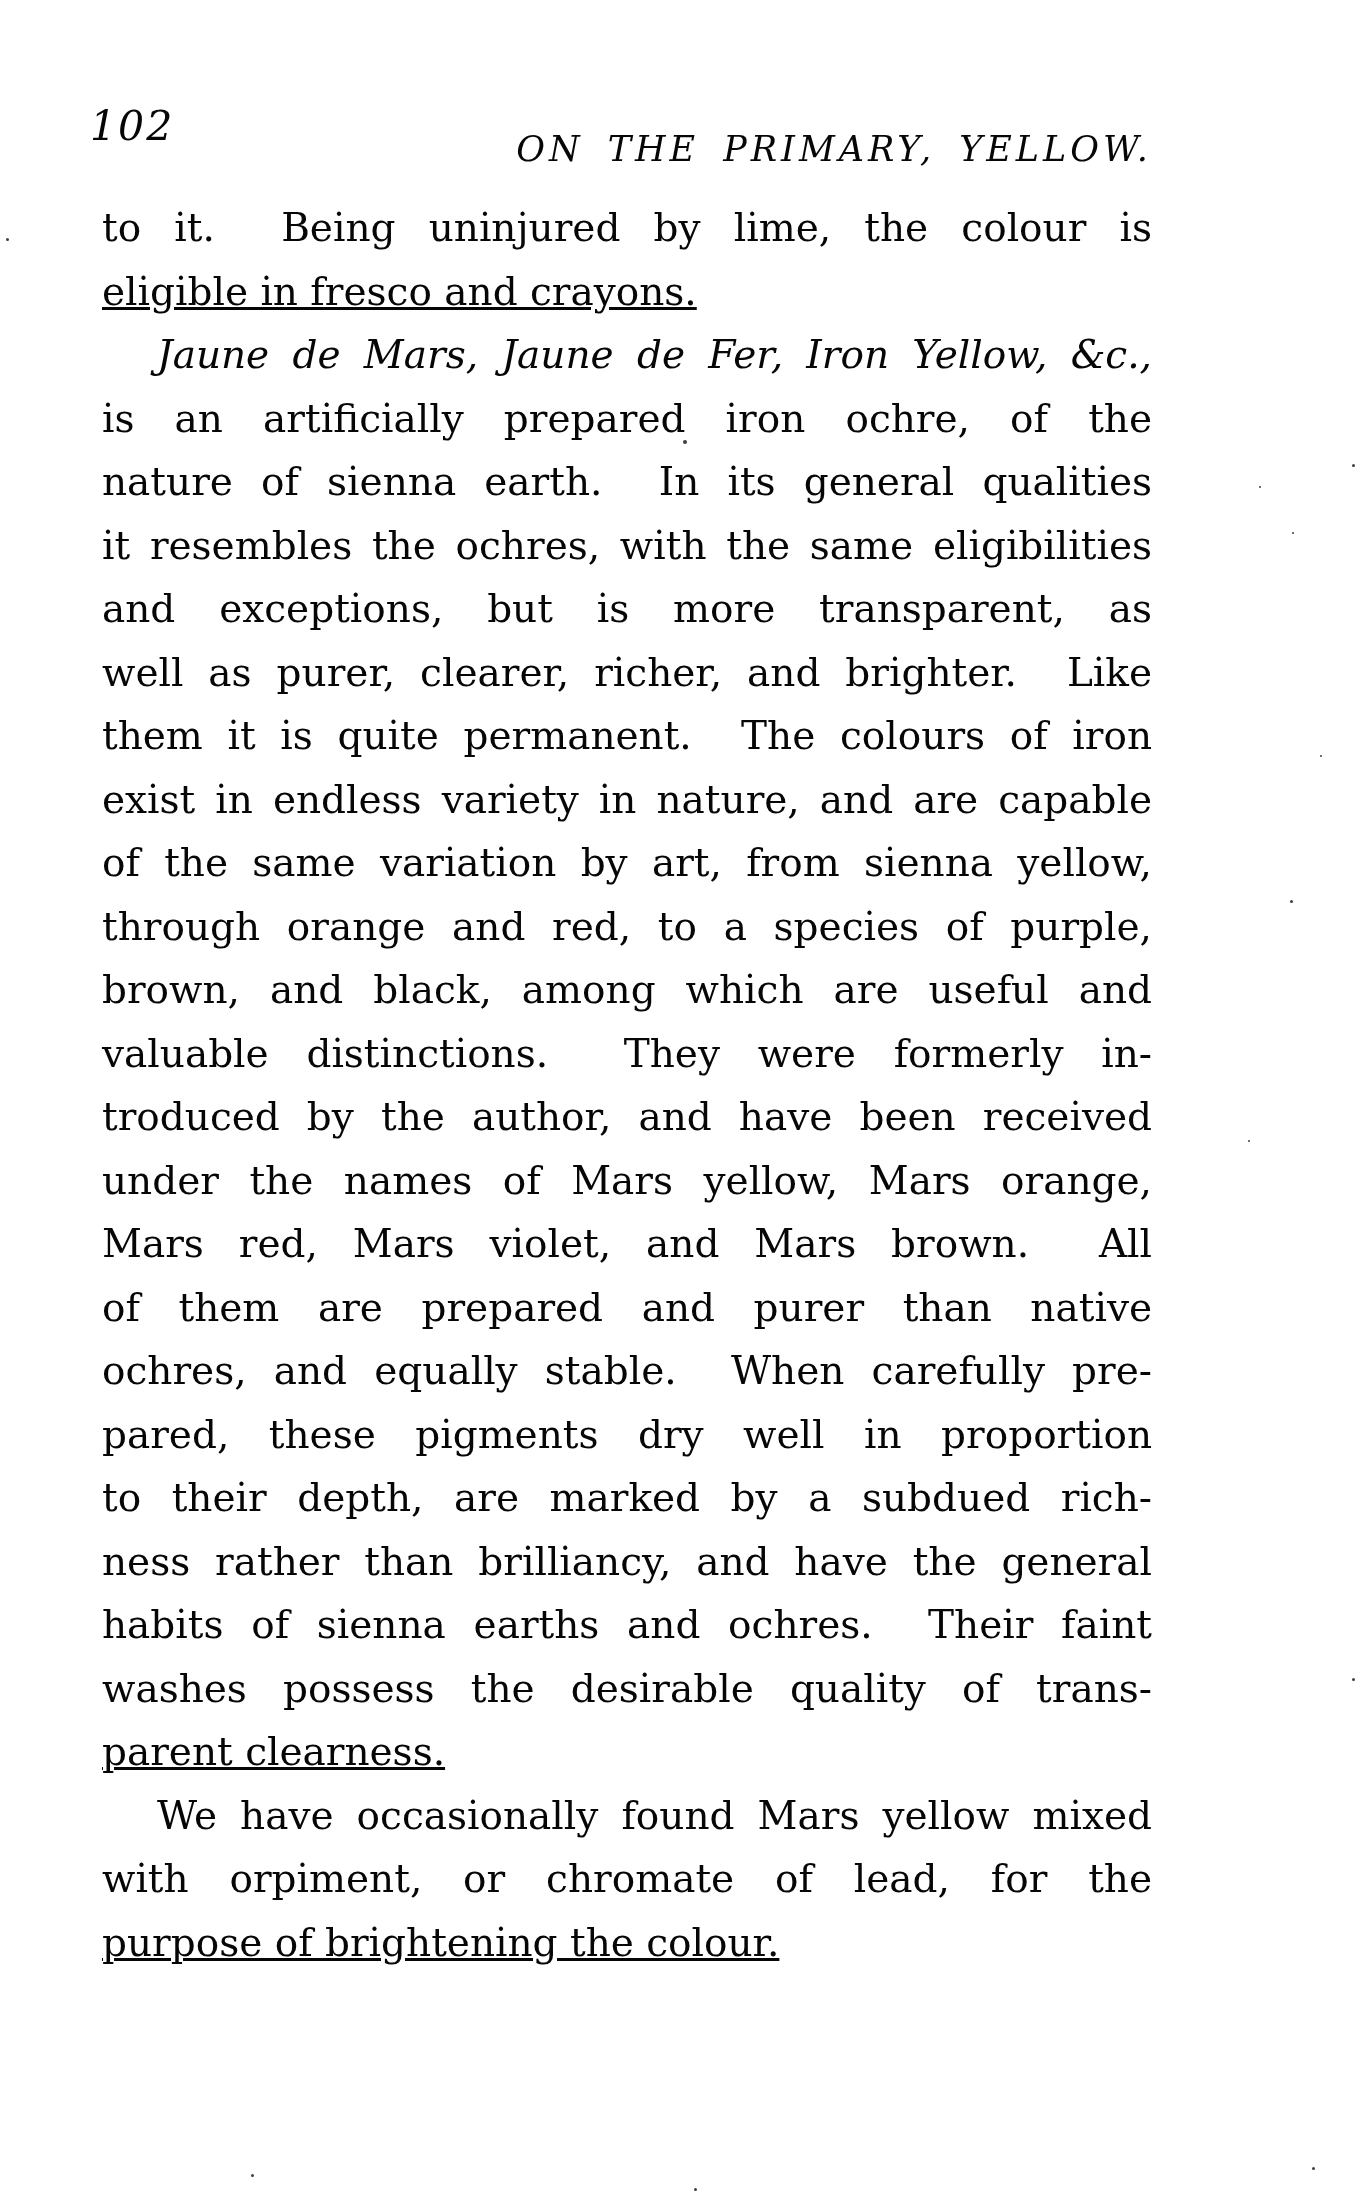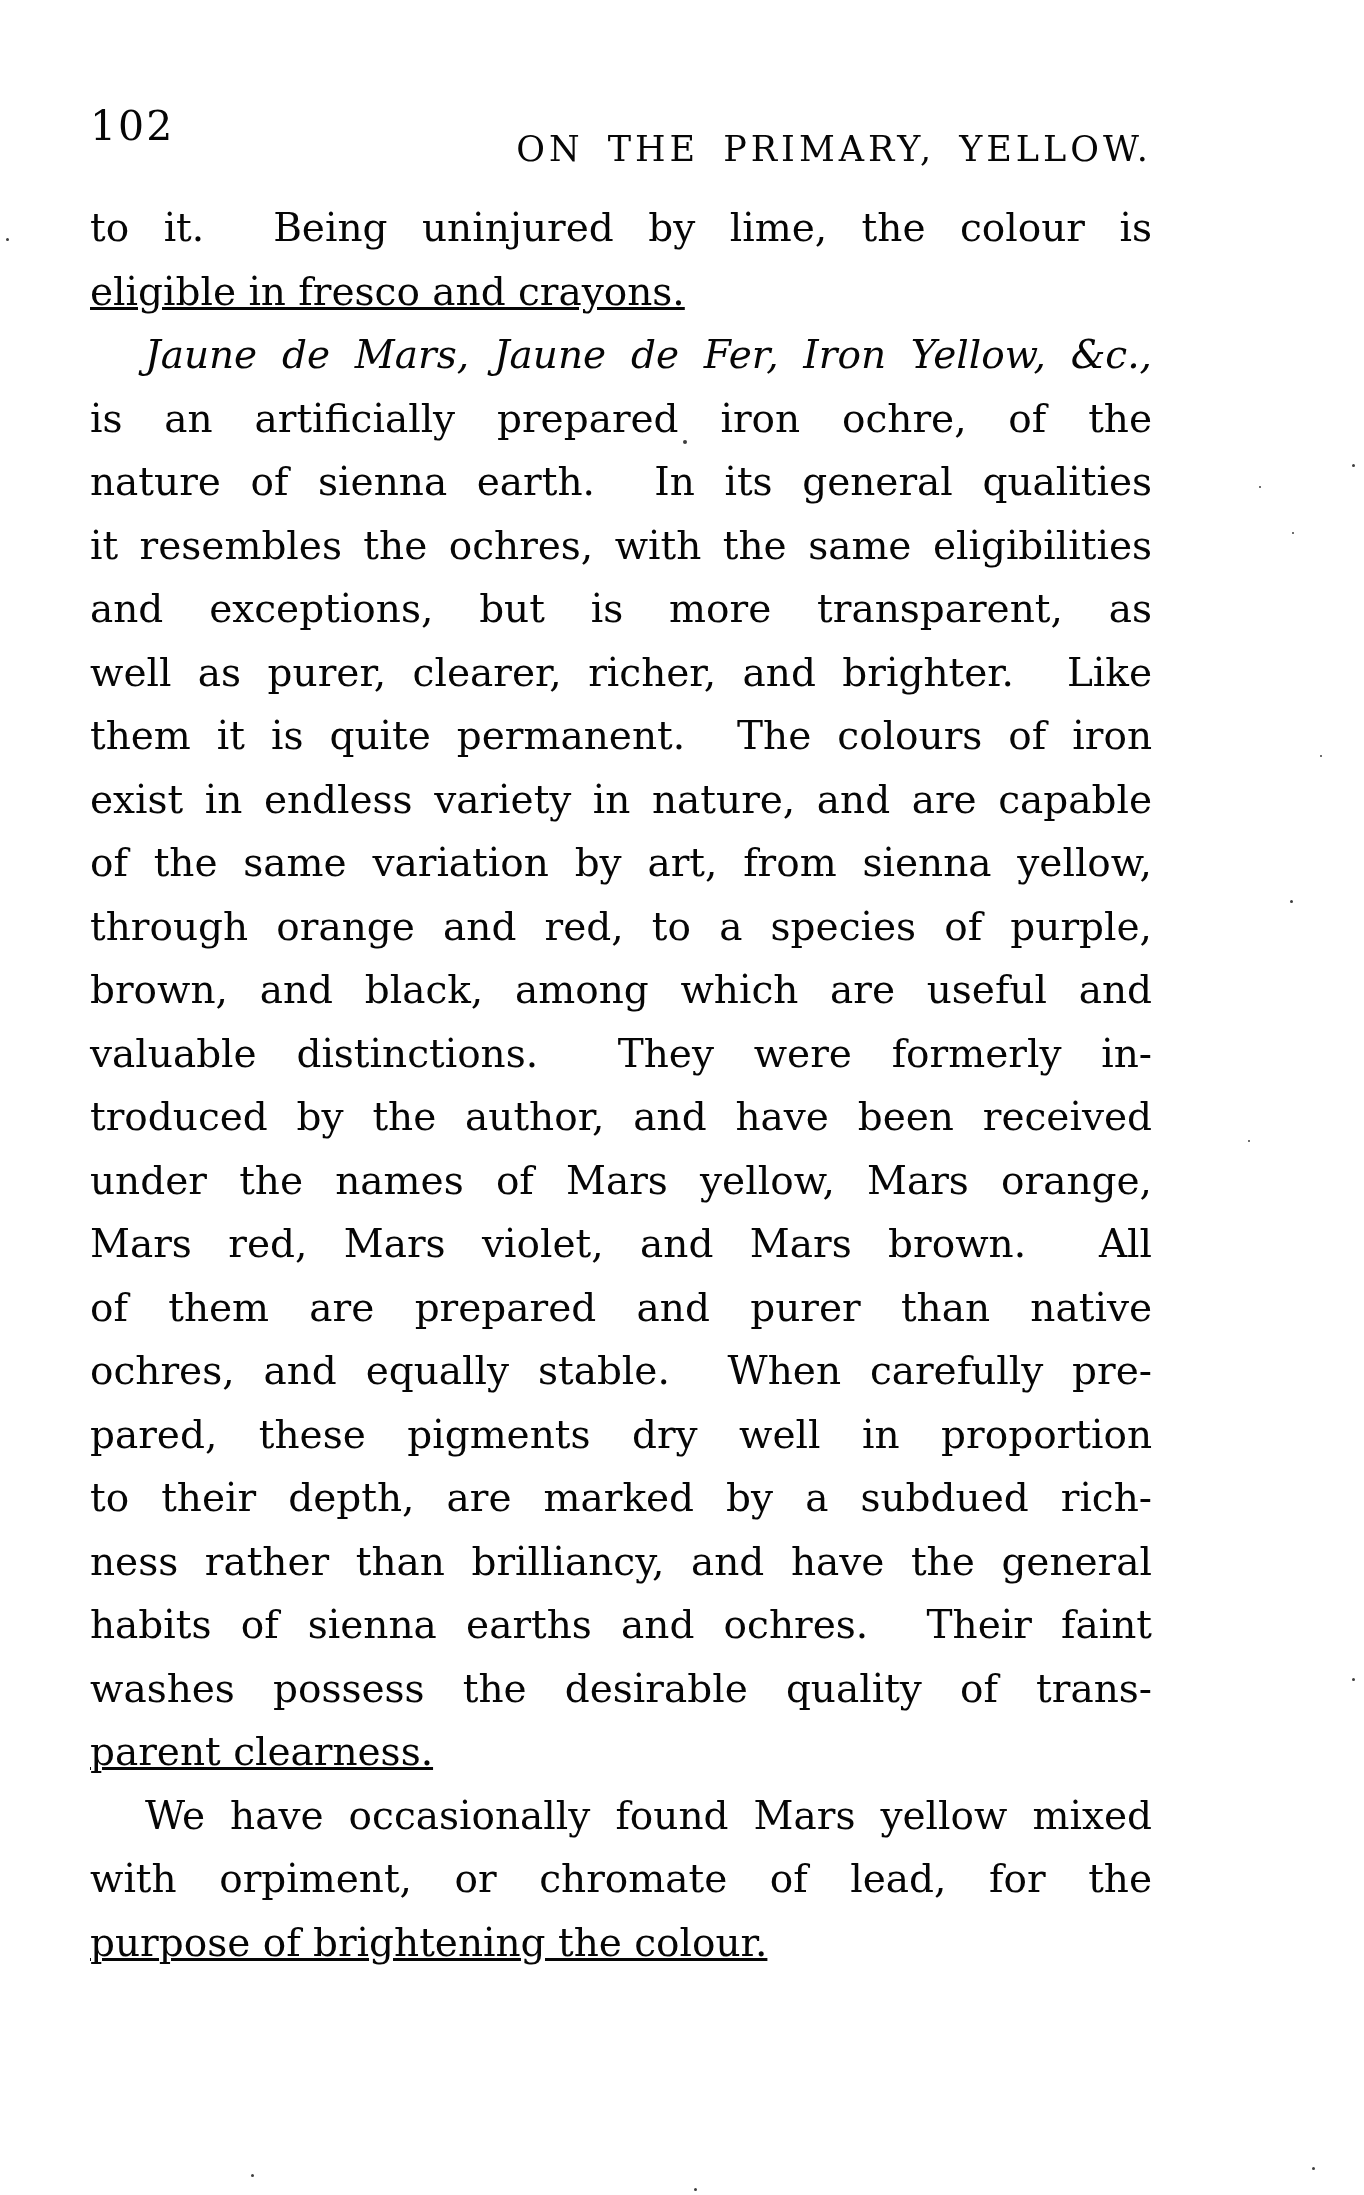--- a/index.html
+++ b/index.html
@@ -12,20 +12,21 @@
     font-family: "DejaVu Serif", serif;
     color: #060606;
   }
   
   .pagehead {
     position: absolute;
     top: 100px;
     left: 90px;
     width: 1062px;
     height: 60px;
+    font-style: italic;
   }
   .pagenum {
     position: absolute;
     left: 0;
     top: 6px;
     font-size: 41px;
     line-height: 1;
     letter-spacing: 2px;
   }
   .running {
@@ -48,20 +49,21 @@
     width: 1062px;
     font-size: 39px;
     line-height: 63.5px;
   }
   .line {
     height: 63.5px;
     text-align: justify;
     text-align-last: justify;
     white-space: pre-wrap;
     overflow: visible;
+    margin-left: 12px;
   }
   .line.end {
     text-align-last: left;
     text-decoration: underline;
   }
   .line.indent { text-indent: 55px; }
   .line.italic { font-style: italic; }
   .section {
     margin: 55px 0 34px 0;
     padding-left: 14px;

